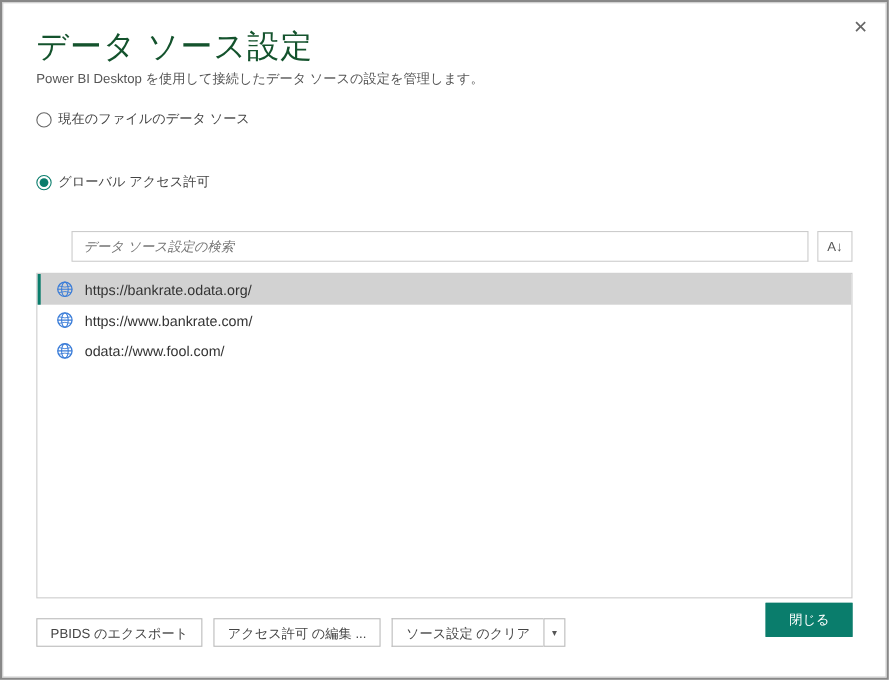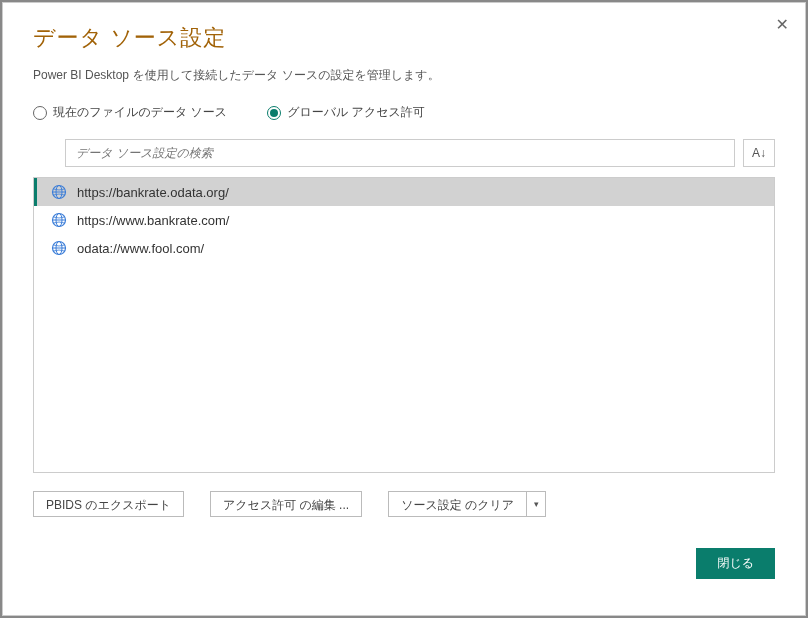--- a/index.html
+++ b/index.html
@@ -30,37 +30,37 @@
       color: #666;
       cursor: pointer;
       background: none;
       border: none;
       padding: 4px;
     }
     .content {
       padding: 20px 30px;
     }
     .title {
-      font-size: 22px;
-      color: #a16207;
+      font-size: 29px;
+      color: #14532d;
       font-weight: 400;
-      margin-bottom: 14px;
       letter-spacing: 1px;
     }
     .subtitle {
       font-size: 12px;
       color: #555;
       margin-bottom: 20px;
     }
     .radio-row {
       display: flex;
       gap: 40px;
-      margin-bottom: 18px;
+      margin-bottom: 36px;
       font-size: 12px;
       color: #444;
+      flex-direction: column;
     }
     .radio-item {
       display: flex;
       align-items: center;
       gap: 6px;
       cursor: pointer;
     }
     .radio-circle {
       width: 14px;
       height: 14px;
@@ -127,21 +127,21 @@
       background: #d2d2d2;
       border-left: 3px solid #0a7d6c;
     }
     .globe-icon {
       width: 16px;
       height: 16px;
       flex-shrink: 0;
     }
     .btn-row {
       display: flex;
-      gap: 26px;
+      gap: 10px;
       margin-top: 18px;
     }
     .btn {
       padding: 5px 12px;
       border: 1px solid #bbb;
       background: #fff;
       font-size: 12px;
       color: #444;
       cursor: pointer;
       height: 26px;

